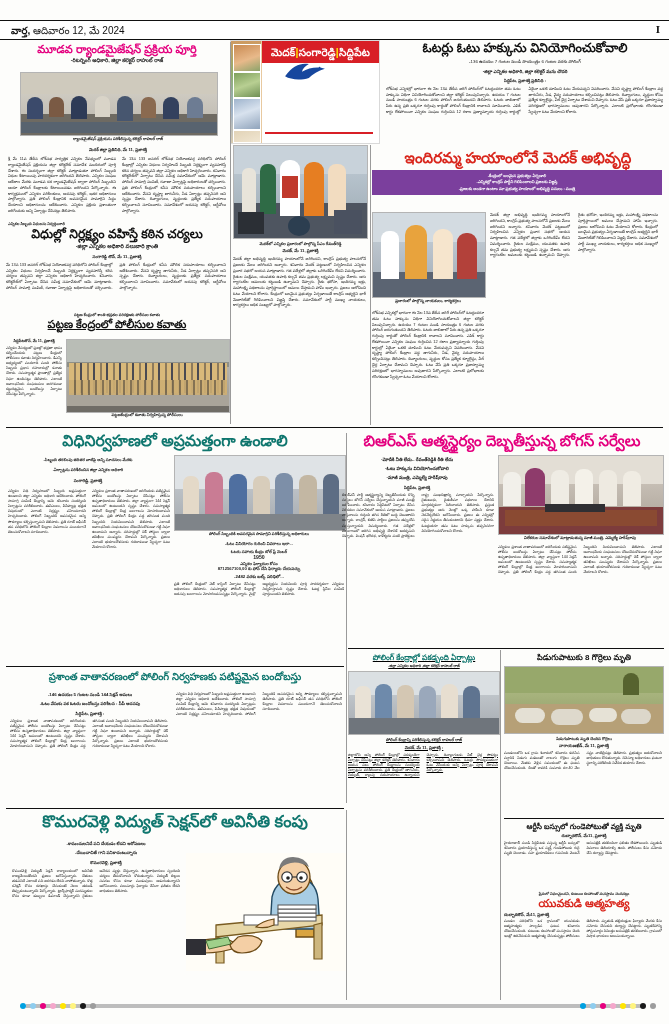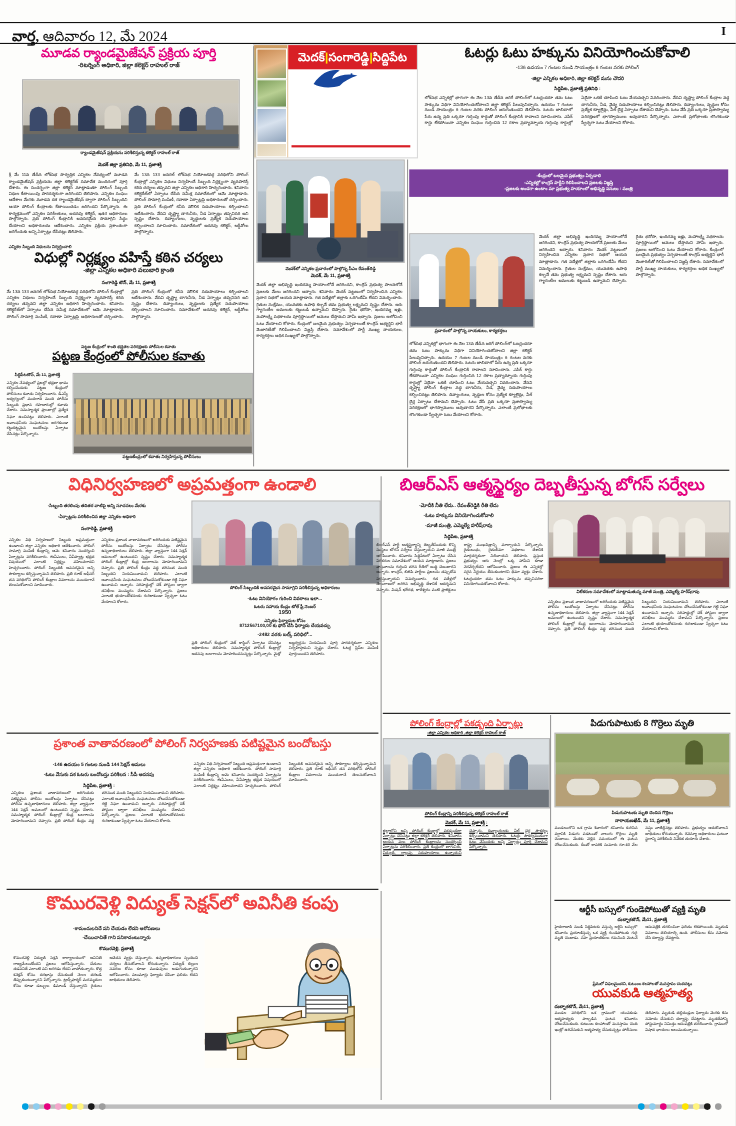--- a/index.html
+++ b/index.html
@@ -19,21 +19,21 @@
   
   .abs{position:absolute;}
   .hl{ 
     font-weight:bold;
     line-height:1.08;
     text-align:center;
     white-space:nowrap;
   }
   .hl-pink{color:#e4007f;}
   .hl-red{color:#d9261c;}
-  .hl-blue{color:#ef4444;}
+  .hl-blue{color:#0f766e;}
   .hl-dark{color:#111;}
   .sub{
     font-size:4.6px;font-weight:bold;color:#222;text-align:center;line-height:1.35;
   }
   .byline{font-size:4.2px;font-weight:bold;color:#111;text-align:center;}
   .cap{font-size:4px;color:#222;text-align:center;font-weight:bold;line-height:1.3;}
 
   
   .body-text{
     font-size:3.9px;
@@ -50,21 +50,21 @@
   .vrule{background:#9a9a9a;width:.6px;}
 
   
   .topbar{
     left:0;top:20px;width:669px;height:18px;
     border-top:1.4px solid #111;border-bottom:1.4px solid #111;
     background:#fff;
   }
   .topbar .date{
     position:absolute;left:11px;top:4px;
-    font-size:13px;color:#111;font-weight:normal;font-family:Liberation Serif, serif;
+    font-size:10px;color:#111;font-weight:normal;
   }
   .topbar .date b{font-weight:bold;}
   .topbar .folio{
     position:absolute;right:9px;top:2px;
     font-size:11px;font-weight:bold;color:#111;font-family:"Liberation Serif",serif;
   }
 
   
   .masthead{
     left:230px;top:40px;width:148px;height:102px;
@@ -210,20 +210,21 @@
 
   <div class="abs" style="left:386px;top:42px;width:278px;">
     <div class="hl hl-dark" style="font-size:12.6px;">ఓటర్లు ఓటు హక్కును వినియోగించుకోవాలి</div>
     <div class="sub" style="margin-top:3px;font-size:4.4px;font-weight:normal;">-136 ఉదయం 7 గంటల నుండి సాయంత్రం 6 గంటల వరకు పోలింగ్</div>
     <div class="sub" style="margin-top:4px;font-size:4.6px;">-జిల్లా ఎన్నికల అధికారి, జిల్లా కలెక్టర్ మను చౌదరి</div>
     <div class="byline" style="margin-top:3px;">సిద్దిపేట, ప్రజాశక్తి ప్రతినిధి :</div>
     <div class="body-text" style="margin-top:2px;width:277px;height:72px;column-count:2;column-gap:8px;">లోక్‌సభ ఎన్నికల్లో భాగంగా ఈ నెల 13వ తేదీన జరిగే పోలింగ్‌లో ఓటర్లందరూ తమ ఓటు హక్కును విధిగా వినియోగించుకోవాలని జిల్లా కలెక్టర్ పిలుపునిచ్చారు. ఉదయం 7 గంటల నుండి సాయంత్రం 6 గంటల వరకు పోలింగ్ జరుగుతుందని తెలిపారు. ఓటరు జాబితాలో పేరు ఉన్న ప్రతి ఒక్కరూ గుర్తింపు కార్డుతో పోలింగ్ కేంద్రానికి రావాలని సూచించారు. ఎపిక్ కార్డు లేకపోయినా ఎన్నికల సంఘం గుర్తించిన 12 రకాల ప్రత్యామ్నాయ గుర్తింపు కార్డుల్లో ఏదైనా ఒకటి చూపించి ఓటు వేయవచ్చని వివరించారు. వేసవి దృష్ట్యా పోలింగ్ కేంద్రాల వద్ద తాగునీరు, నీడ, వైద్య సదుపాయాలు కల్పించినట్లు తెలిపారు. దివ్యాంగులు, వృద్ధుల కోసం ప్రత్యేక క్యూలైన్లు, వీల్ చైర్ల ఏర్పాటు చేశామని చెప్పారు. ఓటు వేసే ప్రతి ఒక్కరూ ప్రజాస్వామ్య పరిరక్షణలో భాగస్వాములు అవుతారని పేర్కొన్నారు. ఎలాంటి ప్రలోభాలకు లొంగకుండా స్వేచ్ఛగా ఓటు వేయాలని కోరారు.</div>
   </div>
 
   <div class="abs" style="left:372px;top:150px;width:292px;">
+    <div class="hl hl-red" style="font-size:15px;">ఇందిరమ్మ హయాంలోనే మెదక్ అభివృద్ధి</div>
     <div class="purple-box" style="margin-top:4px;width:282px;">
       <div>-కేంద్రంలో బలమైన ప్రభుత్వం ఏర్పడాలి</div>
       <div>-ఎన్నికల్లో కాంగ్రెస్ పార్టీని గెలిపించాలని ప్రజలకు విజ్ఞప్తి</div>
       <div>-ప్రజలకు అండగా ఉంటాం మా ప్రభుత్వ హయాంలో అభివృద్ధి పనులు : మంత్రి</div>
     </div>
 
     <div class="photo abs" style="left:0;top:62px;width:112px;height:84px;background:linear-gradient(180deg,#cdd6dd,#9fa9b3);">
       <div style="position:absolute;left:0;top:0;right:0;height:34%;background:#d3dbe1;"></div>
       <div style="position:absolute;left:0;bottom:0;right:0;height:30%;background:#5b6472;"></div>
       <div style="position:absolute;left:8px;top:18px;width:18px;height:48px;background:#ffffff;border-radius:8px 8px 0 0;"></div>

